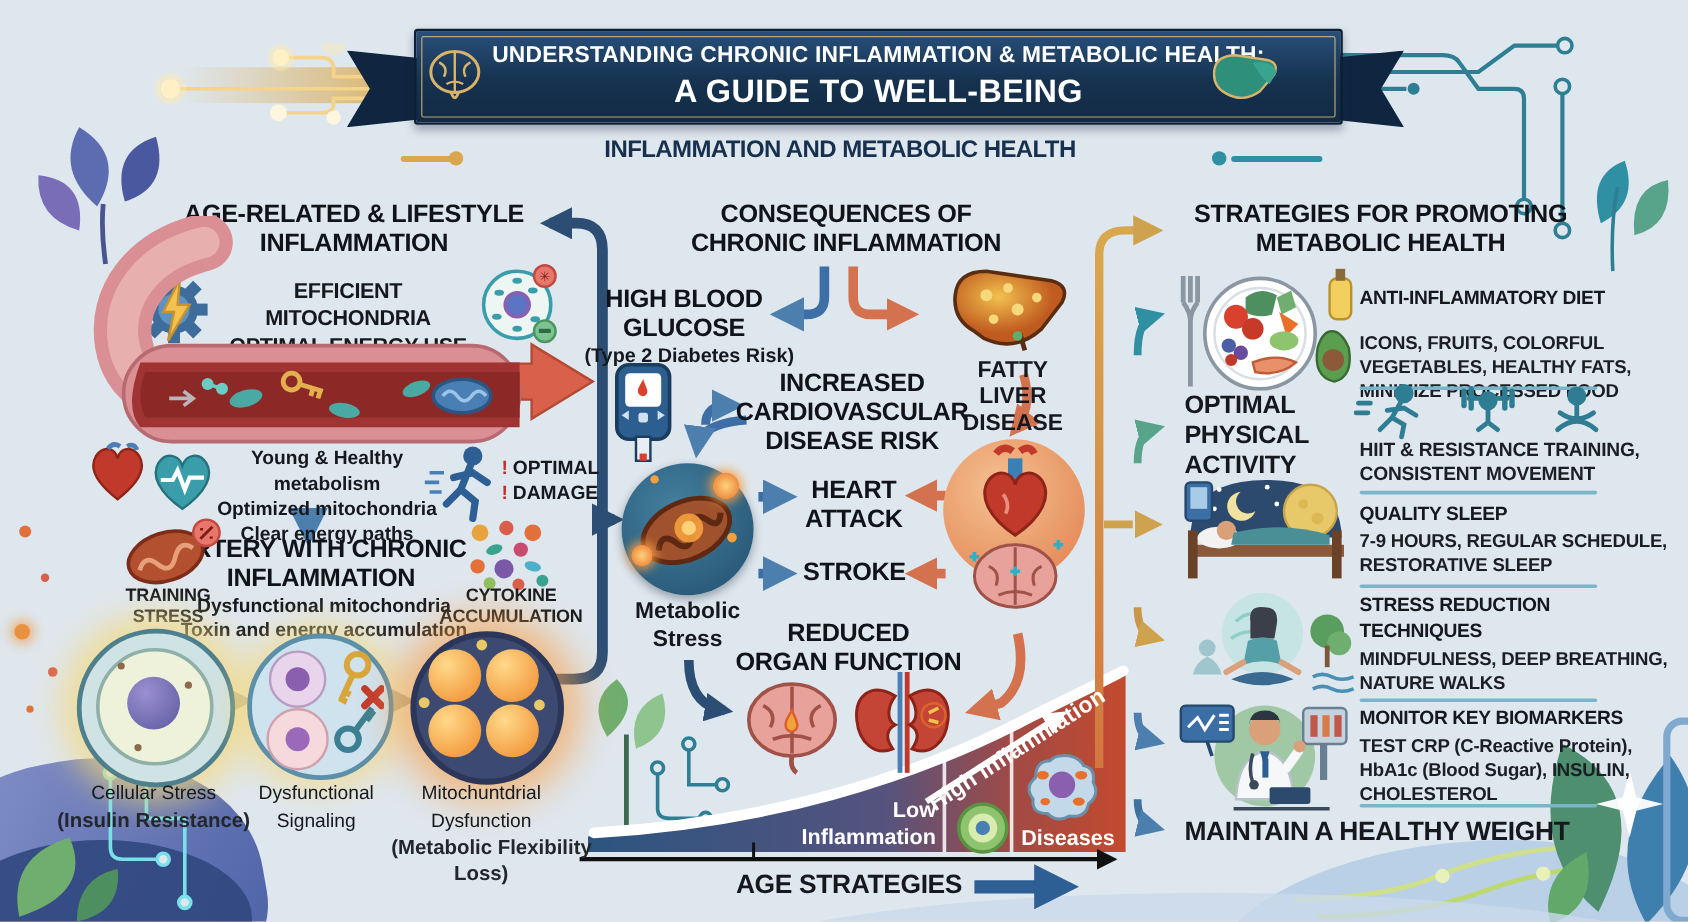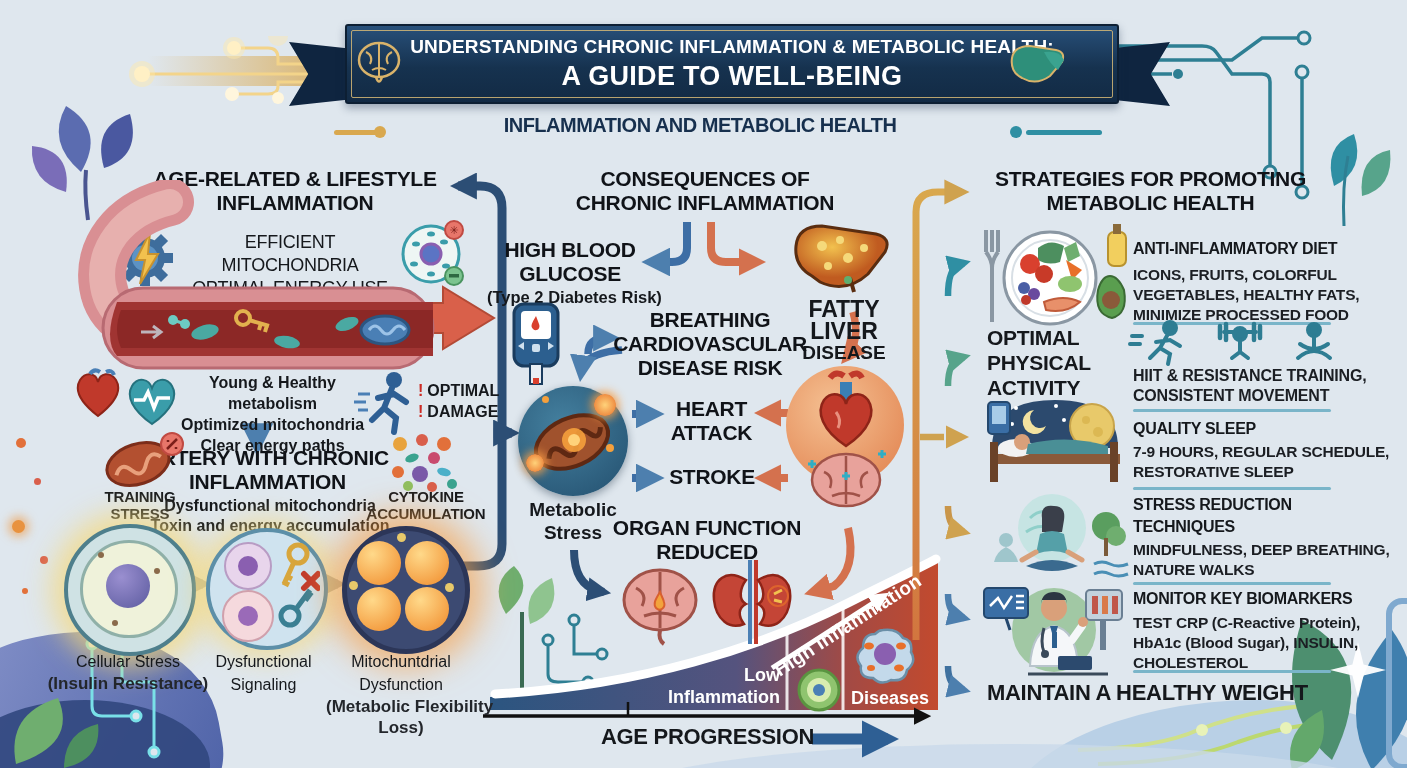--- a/index.html
+++ b/index.html
@@ -263,21 +263,21 @@
   <rect x="5" y="31" width="12" height="10"></rect>
       <rect x="49" y="31" width="12" height="10"></rect>
   <rect x="12" y="14" width="10" height="10" transform="rotate(45 17 19)"></rect>
       <rect x="44" y="14" width="10" height="10" transform="rotate(45 49 19)"></rect>
   <rect x="12" y="48" width="10" height="10" transform="rotate(45 17 53)"></rect>
       <rect x="44" y="48" width="10" height="10" transform="rotate(45 49 53)"></rect>
     </g>
   <circle cx="33" cy="36" r="13" fill="#5d93c4"></circle>
   <polygon points="38,10 24,38 33,38 28,62 46,32 36,32" fill="#f2c14e" stroke="#c8922e" stroke-width="2"></polygon>
 </svg>
-<div class="abs c" style="left:180px;top:231px;width:220px;font-weight:normal;font-size:18px;line-height:23px;letter-spacing:-.3px">
+<div class="abs c" style="left:180px;top:231px;width:220px;font-weight:bold;font-size:18px;line-height:23px;letter-spacing:-.3px">
   <div>EFFICIENT MITOCHONDRIA</div>
   <div>OPTIMAL ENERGY USE</div>
 </div>
 <svg class="abs" style="left:398px;top:218px" width="68" height="72">
   <circle cx="33" cy="36" r="28" fill="#eef6f4" stroke="#3a9daa" stroke-width="3"></circle>
   <circle cx="33" cy="36" r="10" fill="#5b74c4" stroke="#8a5fb0" stroke-width="3"></circle>
   <ellipse cx="18" cy="26" rx="4" ry="2.5" fill="#3a9daa"></ellipse>
     <ellipse cx="46" cy="24" rx="4" ry="2.5" fill="#3a9daa"></ellipse>
   <ellipse cx="16" cy="46" rx="4" ry="2.5" fill="#3a9daa"></ellipse>
     <ellipse cx="48" cy="48" rx="4" ry="2.5" fill="#3a9daa"></ellipse>
@@ -435,37 +435,37 @@
   <path d="M8,28 Q10,8 34,8 L88,16 Q104,20 97,34 L80,56 Q58,76 32,64 L24,58 Q6,48 8,28Z" fill="url(#liv)" stroke="#5a2d10" stroke-width="3"></path>
   <circle cx="34" cy="28" r="5" fill="#f5d97a"></circle>
     <circle cx="52" cy="22" r="4" fill="#f5d97a"></circle>
     <circle cx="60" cy="40" r="5" fill="#f5d97a"></circle>
   <circle cx="40" cy="48" r="4" fill="#f5d97a"></circle>
     <circle cx="76" cy="30" r="4" fill="#f5d97a"></circle>
   <path d="M62,60 L66,74" stroke="#5a2d10" stroke-width="4"></path>
     <circle cx="60" cy="62" r="4" fill="#5fae6f"></circle>
 </svg>
 <div class="abs c" style="left:788px;top:298px;width:112px">
-  <div style="font-weight:bold;font-size:23px;line-height:22px">FATTY LIVER</div>
+  <div style="font-weight:bold;font-size:19px;line-height:22px">FATTY LIVER</div>
   <div style="font-weight:bold;font-size:19px;line-height:22px">DISEASE</div>
 </div>
 
 <svg class="abs" style="left:508px;top:302px" width="64" height="84">
   <rect x="6" y="2" width="44" height="62" rx="10" fill="#2c5f8f" stroke="#1a3c5e" stroke-width="3"></rect>
   <rect x="13" y="9" width="30" height="28" rx="4" fill="#fff"></rect>
   <path d="M28,14 C24,21 22,24 25,27 C28,30 33,27 31,22 C30,19 29,17 28,14Z" fill="#d9402e"></path>
   <polygon points="10,44 16,40 16,48" fill="#cfe0ee"></polygon>
     <polygon points="46,44 40,40 40,48" fill="#cfe0ee"></polygon>
   <rect x="24" y="42" width="8" height="8" rx="2" fill="#cfe0ee"></rect>
   <rect x="22" y="62" width="12" height="20" fill="#e8eef4" stroke="#1a3c5e" stroke-width="2"></rect>
   <rect x="25" y="76" width="6" height="6" fill="#d9402e"></rect>
 </svg>
 
 <div class="abs c" style="left:610px;top:308px;width:200px">
-  <div class="h-sec">BREATHING</div>
+  <div class="h-sec">INCREASED</div>
   <div class="h-sec">CARDIOVASCULAR</div>
   <div class="h-sec">DISEASE RISK</div>
 </div>
 
 <div class="abs circle" style="left:518px;top:386px;width:110px;height:110px;background:radial-gradient(circle at 40% 35%,#44809f,#234f6e);box-shadow:0 3px 8px rgba(20,40,60,.4)">
   <svg class="abs" style="left:4px;top:10px" width="102" height="92">
     <ellipse cx="50" cy="46" rx="38" ry="24" fill="#a0522d" stroke="#5e2812" stroke-width="4" transform="rotate(-24 50 46)"></ellipse>
     <path d="M22,52 Q30,38 38,52 Q46,66 54,48 Q62,32 70,46 Q76,56 82,44" stroke="#5e2812" stroke-width="5" fill="none" transform="rotate(-24 50 46)"></path>
     <circle cx="52" cy="44" r="12" fill="#f5a03c" opacity=".9"></circle>
       <circle cx="52" cy="44" r="6" fill="#ffd27a"></circle>
@@ -493,22 +493,22 @@
   <path d="M46,78 C22,62 16,44 24,32 C32,22 44,26 46,36 C48,26 60,22 68,32 C76,44 70,62 46,78Z" fill="#c0392b" stroke="#8e2418" stroke-width="2.5"></path>
   <path d="M36,44 Q42,52 38,60" stroke="#e8907e" stroke-width="3" fill="none"></path>
   <ellipse cx="46" cy="112" rx="34" ry="26" fill="#e8a29b" stroke="#a05248" stroke-width="2.5"></ellipse>
   <path d="M46,88 L46,136 M24,104 Q34,108 30,120 M68,104 Q58,108 62,120 M32,128 Q46,122 60,128" stroke="#a05248" stroke-width="2.5" fill="none"></path>
   <path d="M42,108 L50,108 M46,104 L46,112" stroke="#2faec4" stroke-width="3"></path>
   <path d="M8,96 L16,96 M12,92 L12,100" stroke="#2faec4" stroke-width="3"></path>
   <path d="M78,86 L86,86 M82,82 L82,90" stroke="#2faec4" stroke-width="3"></path>
 </svg>
 
 <div class="abs c" style="left:612px;top:516px;width:190px">
+  <div class="h-sec">REDUCED</div>
   <div class="h-sec">ORGAN FUNCTION</div>
-  <div class="h-sec">REDUCED</div>
 </div>
 
 <svg class="abs" style="left:618px;top:560px" width="86" height="86">
   <ellipse cx="42" cy="40" rx="36" ry="30" fill="#e8a29b" stroke="#a05248" stroke-width="3"></ellipse>
   <path d="M42,12 L42,68 M18,28 Q30,34 24,46 M66,28 Q54,34 60,46 M26,56 Q42,50 58,56" stroke="#a05248" stroke-width="3" fill="none"></path>
   <path d="M42,70 Q40,80 46,84" stroke="#a05248" stroke-width="4" fill="none"></path>
   <path d="M42,32 C37,40 35,44 38,48 C42,52 48,48 46,42 C45,38 43,35 42,32Z" fill="#f2a33c" stroke="#d9602e" stroke-width="2"></path>
 </svg>
 <svg class="abs" style="left:708px;top:556px" width="88" height="92">
   <rect x="40" y="4" width="4" height="84" fill="#4a7fb5"></rect>
@@ -531,21 +531,21 @@
 </svg>
 <svg class="abs" style="left:853px;top:626px" width="62" height="60">
   <path d="M30,4 Q44,2 50,12 Q60,14 58,26 Q64,36 54,44 Q52,56 38,54 Q28,60 20,52 Q6,52 8,40 Q0,30 10,22 Q10,8 22,8 Q26,4 30,4Z" fill="#c3d9ea" stroke="#6a8fa8" stroke-width="2.5"></path>
   <circle cx="32" cy="28" r="11" fill="#8a5fb0"></circle>
   <ellipse cx="16" cy="20" rx="5" ry="3.5" fill="#e8702a"></ellipse>
     <ellipse cx="48" cy="20" rx="5" ry="3.5" fill="#e8702a"></ellipse>
   <ellipse cx="46" cy="42" rx="5" ry="3.5" fill="#e8702a"></ellipse>
     <ellipse cx="18" cy="42" rx="4" ry="3" fill="#e8702a"></ellipse>
 </svg>
 <div class="abs c wt" style="left:848px;top:688px;width:84px;font-size:18px">Diseases</div>
-<div class="abs c" style="left:600px;top:724px;width:215px;font-weight:bold;font-size:22px;letter-spacing:-.3px">AGE PROGRESSION</div>
+<div class="abs c" style="left:600px;top:724px;width:215px;font-weight:bold;font-size:22px;letter-spacing:-.3px">AGE STRATEGIES</div>
 
 <div class="abs h-sec c" style="left:988px;top:167px;width:325px">
   <div>STRATEGIES FOR PROMOTING</div>
   <div>METABOLIC HEALTH</div>
 </div>
 
 <svg class="abs" style="left:980px;top:222px" width="152" height="112">
   <path d="M12,8 L12,30 M18,8 L18,30 M6,8 L6,30 M6,30 Q12,38 12,46 L12,100 M18,30 Q12,38 12,46" stroke="#8a97a3" stroke-width="4" fill="none"></path>
   <circle cx="70" cy="56" r="46" fill="#fff" stroke="#8a97a3" stroke-width="3"></circle>
   <circle cx="70" cy="56" r="38" fill="none" stroke="#d8dfe5" stroke-width="2"></circle>
@@ -559,21 +559,21 @@
     <circle cx="54" cy="72" r="6" fill="#6a4a9e"></circle>
     <circle cx="46" cy="78" r="5" fill="#c0392b"></circle>
   <path d="M64,80 Q84,72 100,80 Q86,92 66,88Z" fill="#e8906a" stroke="#c05b3a" stroke-width="2"></path>
   <rect x="128" y="10" width="18" height="34" rx="6" fill="#f2cf5e" stroke="#b8922e" stroke-width="2"></rect>
   <rect x="133" y="2" width="8" height="10" fill="#8a6a3a"></rect>
   <path d="M118,68 Q114,92 132,96 Q148,92 144,68 Q138,54 130,54 Q122,54 118,68Z" fill="#5a9e4f" stroke="#3a6a34" stroke-width="2"></path>
   <circle cx="131" cy="78" r="9" fill="#8a5a3a"></circle>
 </svg>
 <div class="abs" style="left:1133px;top:238px">
   <div class="rt-title nw">ANTI-INFLAMMATORY DIET</div>
-  <div class="rt-sub nw" style="margin-top:5px">ICONS, FRUITS, COLORFUL</div>
+  <div class="rt-sub nw" style="margin-top:17px">ICONS, FRUITS, COLORFUL</div>
   <div class="rt-sub nw">VEGETABLES, HEALTHY FATS,</div>
   <div class="rt-sub nw">MINIMIZE PROCESSED FOOD</div>
 </div>
 <div class="abs divider" style="left:1133px;top:322px;width:198px"></div>
 
 <div class="abs" style="left:987px;top:325px;font-weight:bold;font-size:21px;line-height:25px;letter-spacing:-.3px">
   <div>OPTIMAL</div>
   <div>PHYSICAL</div>
   <div>ACTIVITY</div>
 </div>

